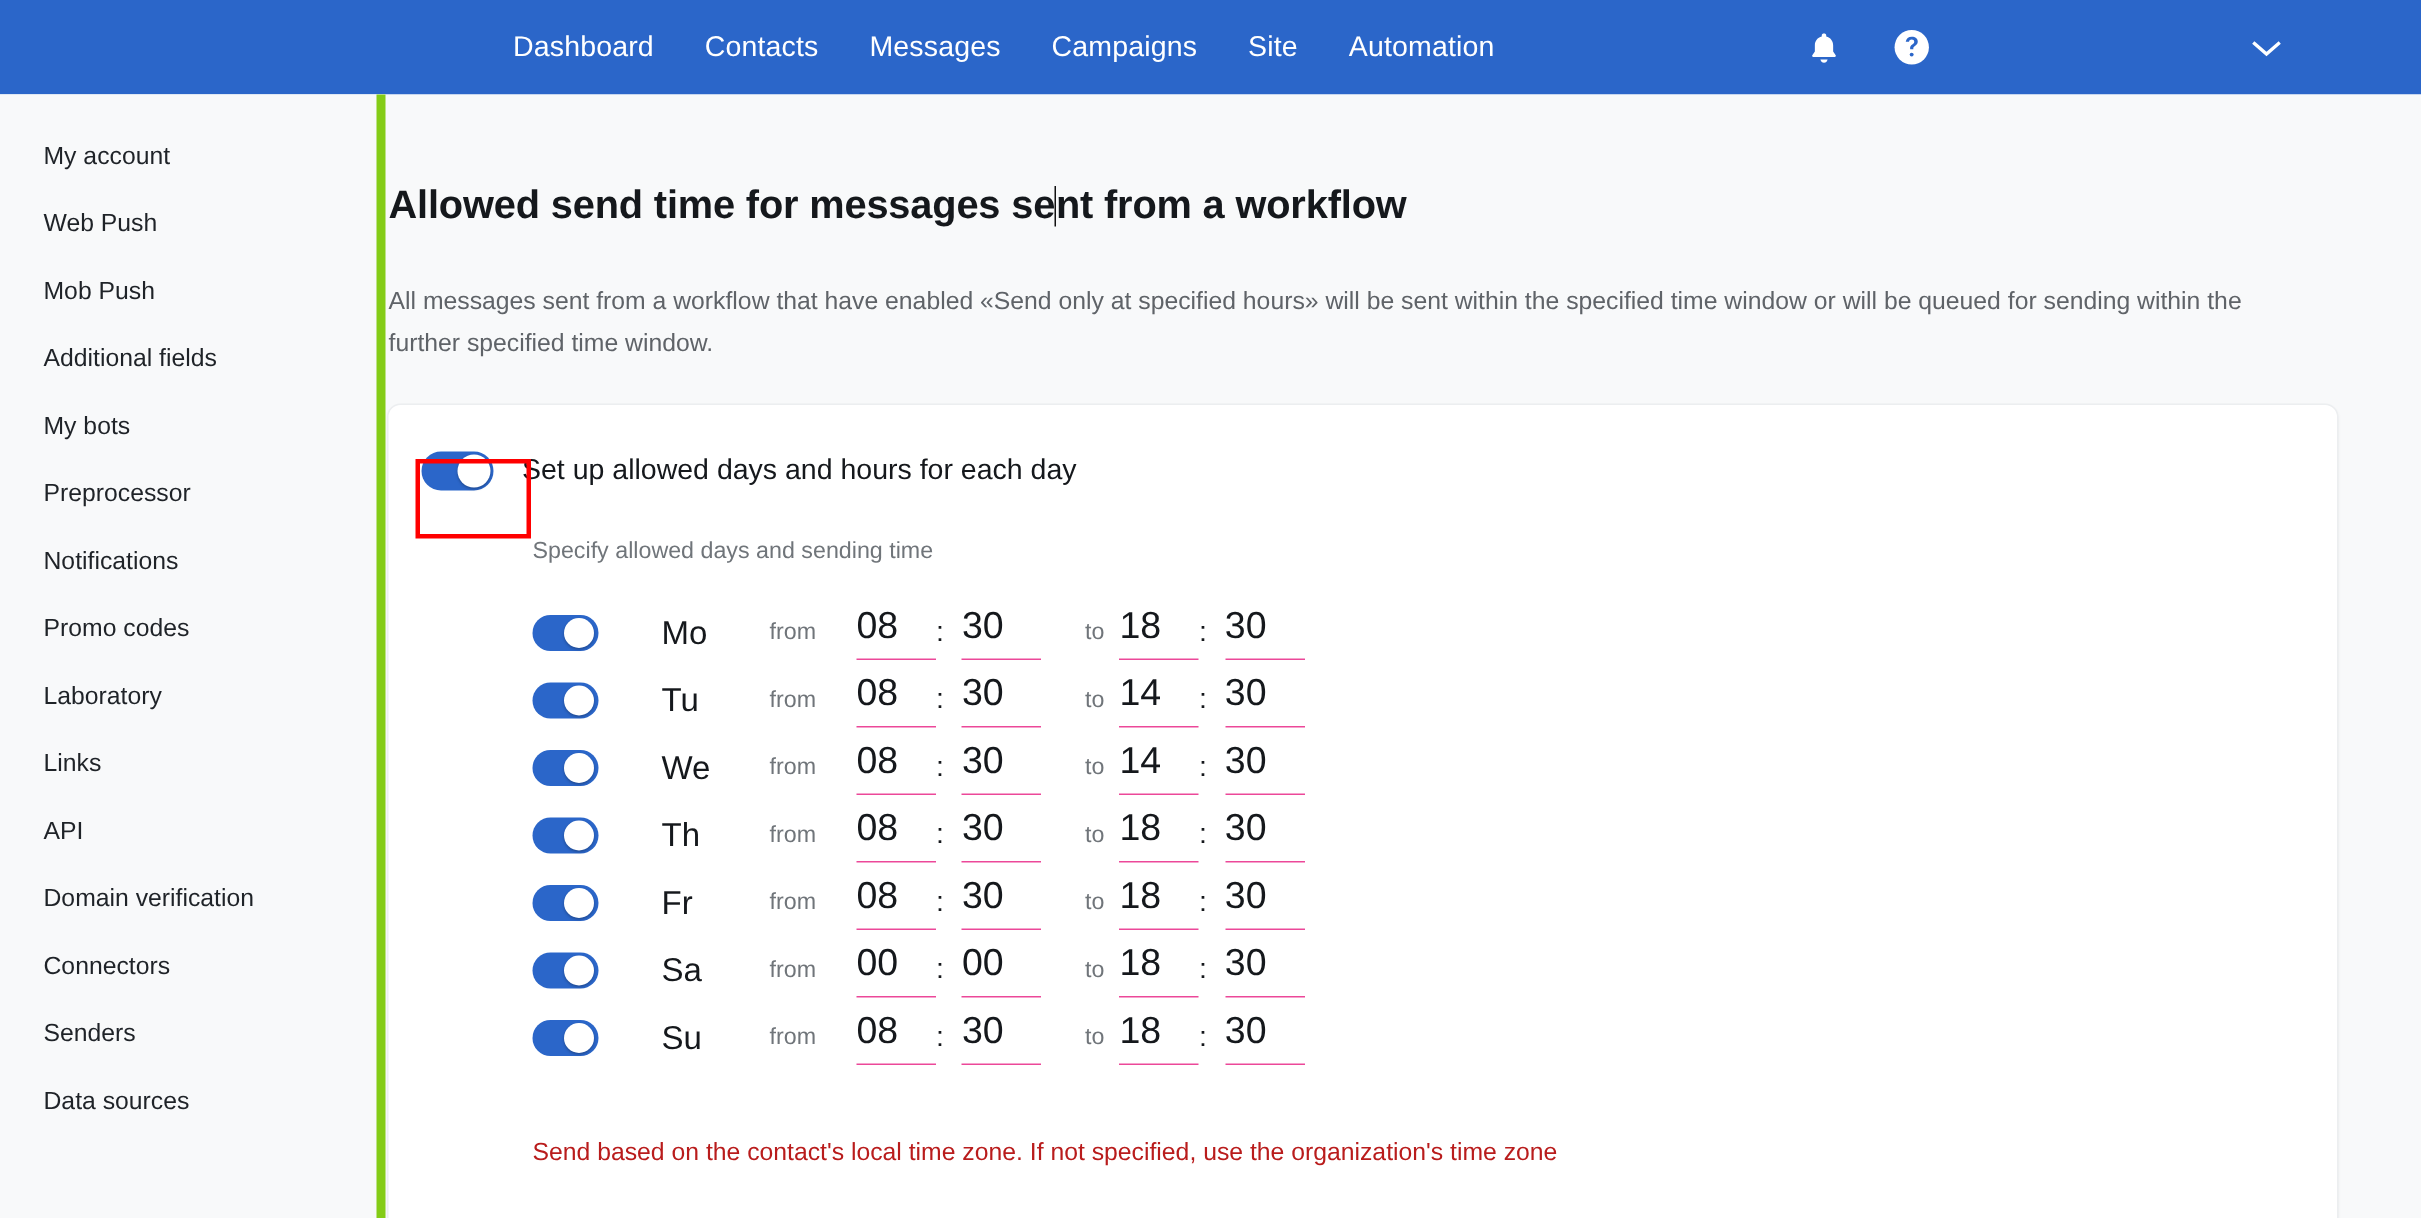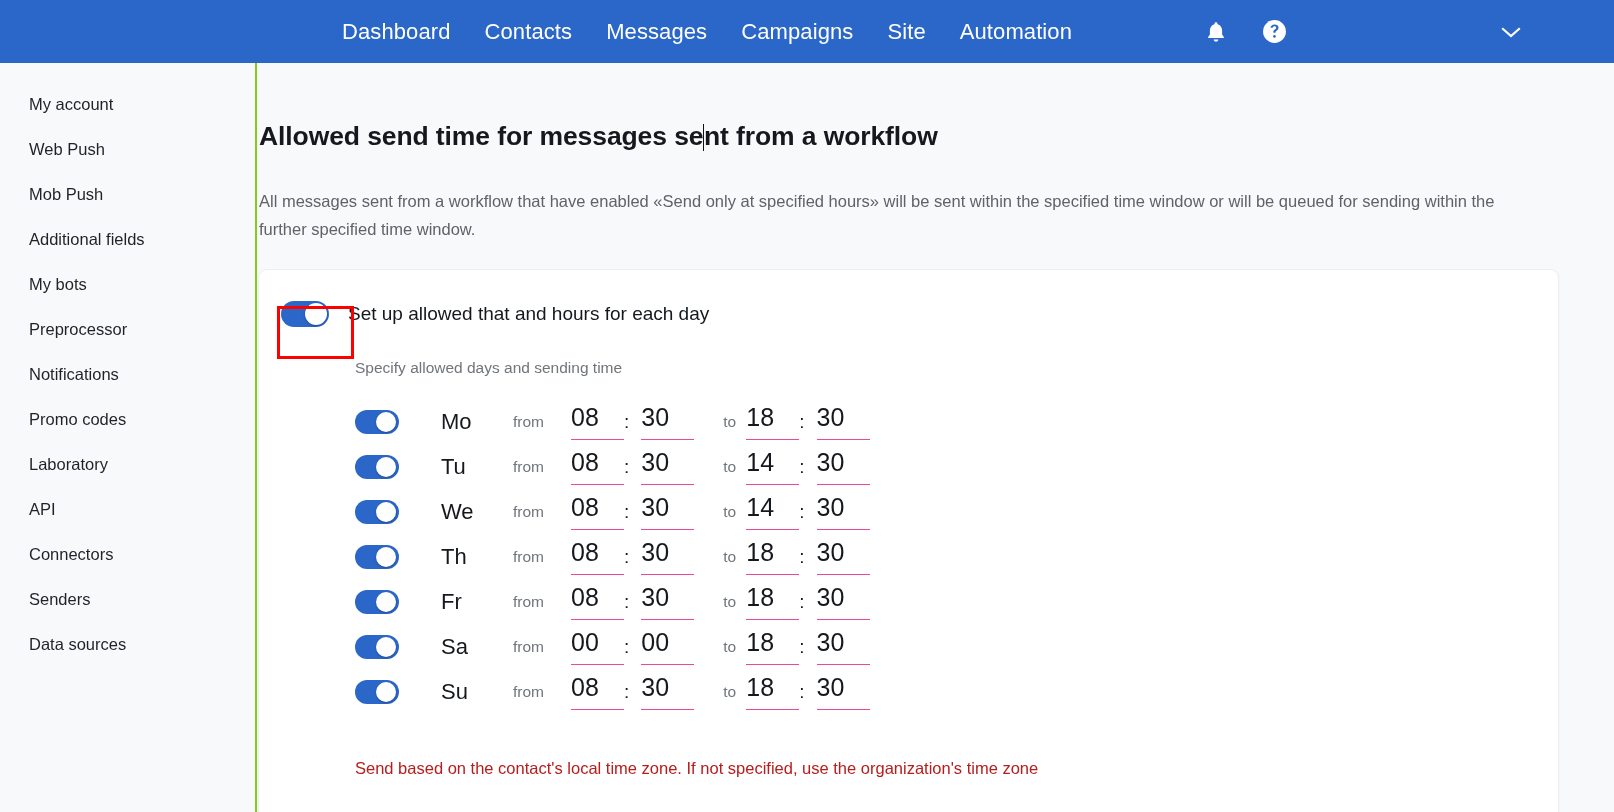--- a/index.html
+++ b/index.html
@@ -26,21 +26,21 @@
     position: absolute;
     left: 342px;
     top: 0;
     height: 63px;
     display: flex;
     align-items: center;
     gap: 34px;
   }
   .nav-link {
     color: #ffffff;
-    font-size: 22px;
+    font-size: 19px;
     line-height: 1;
     letter-spacing: .1px;
     cursor: pointer;
     white-space: nowrap;
   }
   .nav-right {
     position: absolute;
     left: 1205px;
     top: 0;
     height: 63px;
@@ -70,21 +70,21 @@
     background: #f8f9fa;
   }
 
   
   .sidebar {
     position: absolute;
     top: 0; left: 0;
     width: 257px;
     height: 749px;
     background: #f8f9fa;
-    border-right: 2px solid #84cc16;
+    border-right: 6px solid #84cc16;
     padding-top: 19px;
   }
   .side-item {
     height: 45px;
     display: flex;
     align-items: center;
     padding-left: 29px;
     font-size: 16.5px;
     color: #1f2328;
     cursor: pointer;
@@ -286,39 +286,41 @@
   <nav class="sidebar">
     <div class="side-item">My account</div>
     <div class="side-item">Web Push</div>
     <div class="side-item">Mob Push</div>
     <div class="side-item">Additional fields</div>
     <div class="side-item">My bots</div>
     <div class="side-item">Preprocessor</div>
     <div class="side-item">Notifications</div>
     <div class="side-item">Promo codes</div>
     <div class="side-item">Laboratory</div>
+    <div class="side-item">Links</div>
     <div class="side-item">API</div>
+    <div class="side-item">Domain verification</div>
     <div class="side-item">Connectors</div>
     <div class="side-item">Senders</div>
     <div class="side-item">Data sources</div>
   </nav>
 
   <main class="main">
 
     <h1 class="page-title"><span>Allowed send time for messages se</span><span class="caret-text"></span><span>nt from a workflow</span></h1>
 
     <p class="page-desc">All messages sent from a workflow that have enabled «Send only at specified hours» will be sent within the specified time window or will be queued for sending within the further specified time window.</p>
 
     <section class="card">
 
       <div class="master-row">
         <div class="toggle">
           <div class="knob"></div>
         </div>
-        <div class="master-label">Set up allowed that and hours for each day</div>
+        <div class="master-label">Set up allowed days and hours for each day</div>
       </div>
       <div class="annot-box"></div>
       <div class="master-sub">Specify allowed days and sending time</div>
 
       <div class="days">
 
         <div class="day-row">
           <div class="toggle small">
               <div class="knob"></div>
             </div>

